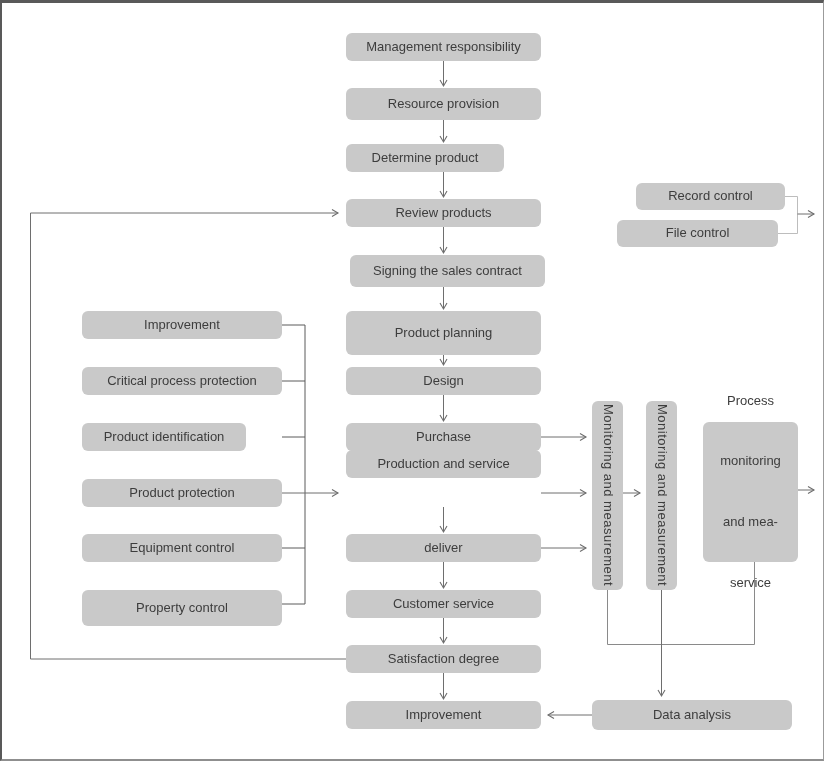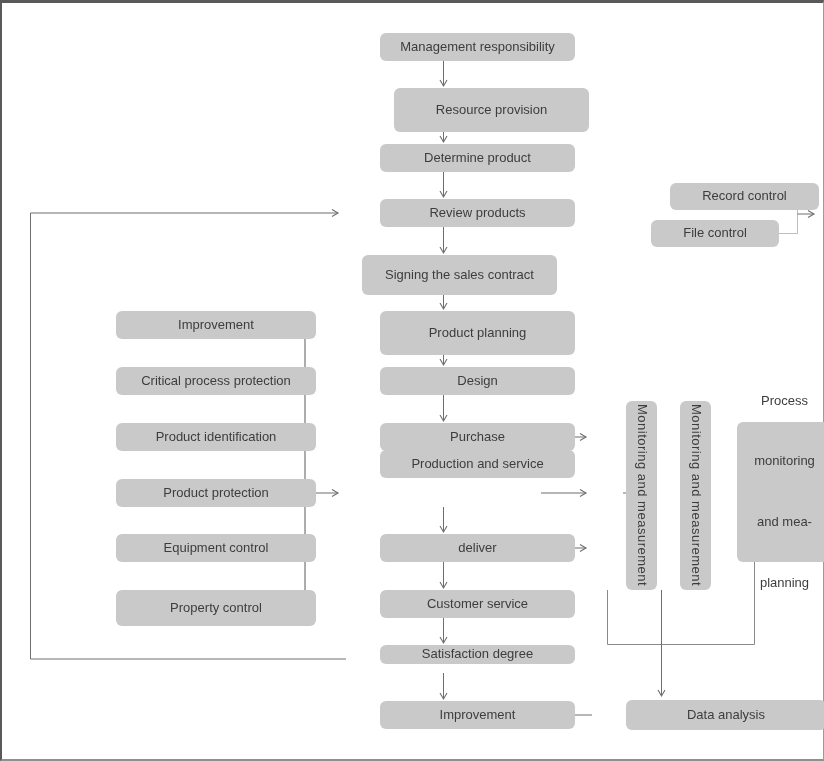--- a/index.html
+++ b/index.html
@@ -19,21 +19,20 @@
   .node{
     position:absolute;
     background:#c9c9c9;
     border-radius:6px;
     color:#3d3d3d;
     font-size:13px;
     display:flex;align-items:center;justify-content:center;
     text-align:center;
     line-height:1.15;
     box-sizing:border-box;
-    margin-left:34px;
   }
   .node.vtext{
     writing-mode:vertical-rl;
     letter-spacing:0.5px;
   }
   .node.multiline{
     flex-direction:column;
     line-height:2.2;
     padding:4px 14px;
     gap:32px;
@@ -92,46 +91,46 @@
 
   <path d="M798 490 H814" stroke="#6e6e6e" stroke-width="1" fill="none" marker-end="url(#arr)"></path>
 
   <path d="M607.5 590 V644.5 H754.5 V562" stroke="#8a8a8a" stroke-width="1" fill="none"></path>
   <path d="M661.5 590 V696" stroke="#6e6e6e" stroke-width="1" fill="none" marker-end="url(#arr)"></path>
 
   <path d="M592 715 H548" stroke="#6e6e6e" stroke-width="1" fill="none" marker-end="url(#arr)"></path>
 </svg>
 
 <div class="node" style="left:346px;top:33px;width:195px;height:28px">Management responsibility</div>
-<div class="node" style="left:360px;top:88px;width:195px;height:44px">Resource provision</div>
-<div class="node" style="left:346px;top:144px;width:195px;height:28px">Determine product</div>
+<div class="node" style="left:346px;top:88px;width:195px;height:32px">Resource provision</div>
+<div class="node" style="left:346px;top:144px;width:158px;height:28px">Determine product</div>
 <div class="node" style="left:346px;top:199px;width:195px;height:28px">Review products</div>
-<div class="node" style="left:328px;top:255px;width:195px;height:40px">Signing the sales contract</div>
+<div class="node" style="left:350px;top:255px;width:195px;height:32px">Signing the sales contract</div>
 <div class="node" style="left:346px;top:311px;width:195px;height:44px">Product planning</div>
 <div class="node" style="left:346px;top:367px;width:195px;height:28px">Design</div>
 <div class="node" style="left:346px;top:423px;width:195px;height:28px">Purchase</div>
 <div class="node" style="left:346px;top:450px;width:195px;height:28px">Production and service</div>
 <div class="node" style="left:346px;top:534px;width:195px;height:28px">deliver</div>
 <div class="node" style="left:346px;top:590px;width:195px;height:28px">Customer service</div>
-<div class="node" style="left:346px;top:645px;width:195px;height:19px">Satisfaction degree</div>
+<div class="node" style="left:346px;top:645px;width:195px;height:28px">Satisfaction degree</div>
 <div class="node" style="left:346px;top:701px;width:195px;height:28px">Improvement</div>
 
 <div class="node" style="left:82px;top:311px;width:200px;height:28px">Improvement</div>
 <div class="node" style="left:82px;top:367px;width:200px;height:28px">Critical process protection</div>
-<div class="node" style="left:82px;top:423px;width:200px;height:28px">Product identification</div>
+<div class="node" style="left:82px;top:423px;width:164px;height:28px">Product identification</div>
 <div class="node" style="left:82px;top:479px;width:200px;height:28px">Product protection</div>
 <div class="node" style="left:82px;top:534px;width:200px;height:28px">Equipment control</div>
 <div class="node" style="left:82px;top:590px;width:200px;height:36px">Property control</div>
 
 <div class="node" style="left:636px;top:183px;width:149px;height:27px">Record control</div>
-<div class="node" style="left:617px;top:220px;width:128px;height:27px">File control</div>
+<div class="node" style="left:617px;top:220px;width:161px;height:27px">File control</div>
 
 <div class="node vtext" style="left:592px;top:401px;width:31px;height:189px">Monitoring and measurement</div>
 <div class="node vtext" style="left:646px;top:401px;width:31px;height:189px">Monitoring and measurement</div>
 
 <div class="node multiline" style="left:703px;top:422px;width:95px;height:140px">
   <div>Process</div>
   <div>monitoring</div>
   <div>and mea-</div>
-  <div>planning</div>
+  <div>service</div>
 </div>
 
 <div class="node" style="left:592px;top:700px;width:200px;height:30px">Data analysis</div>
 
 </body></html>

